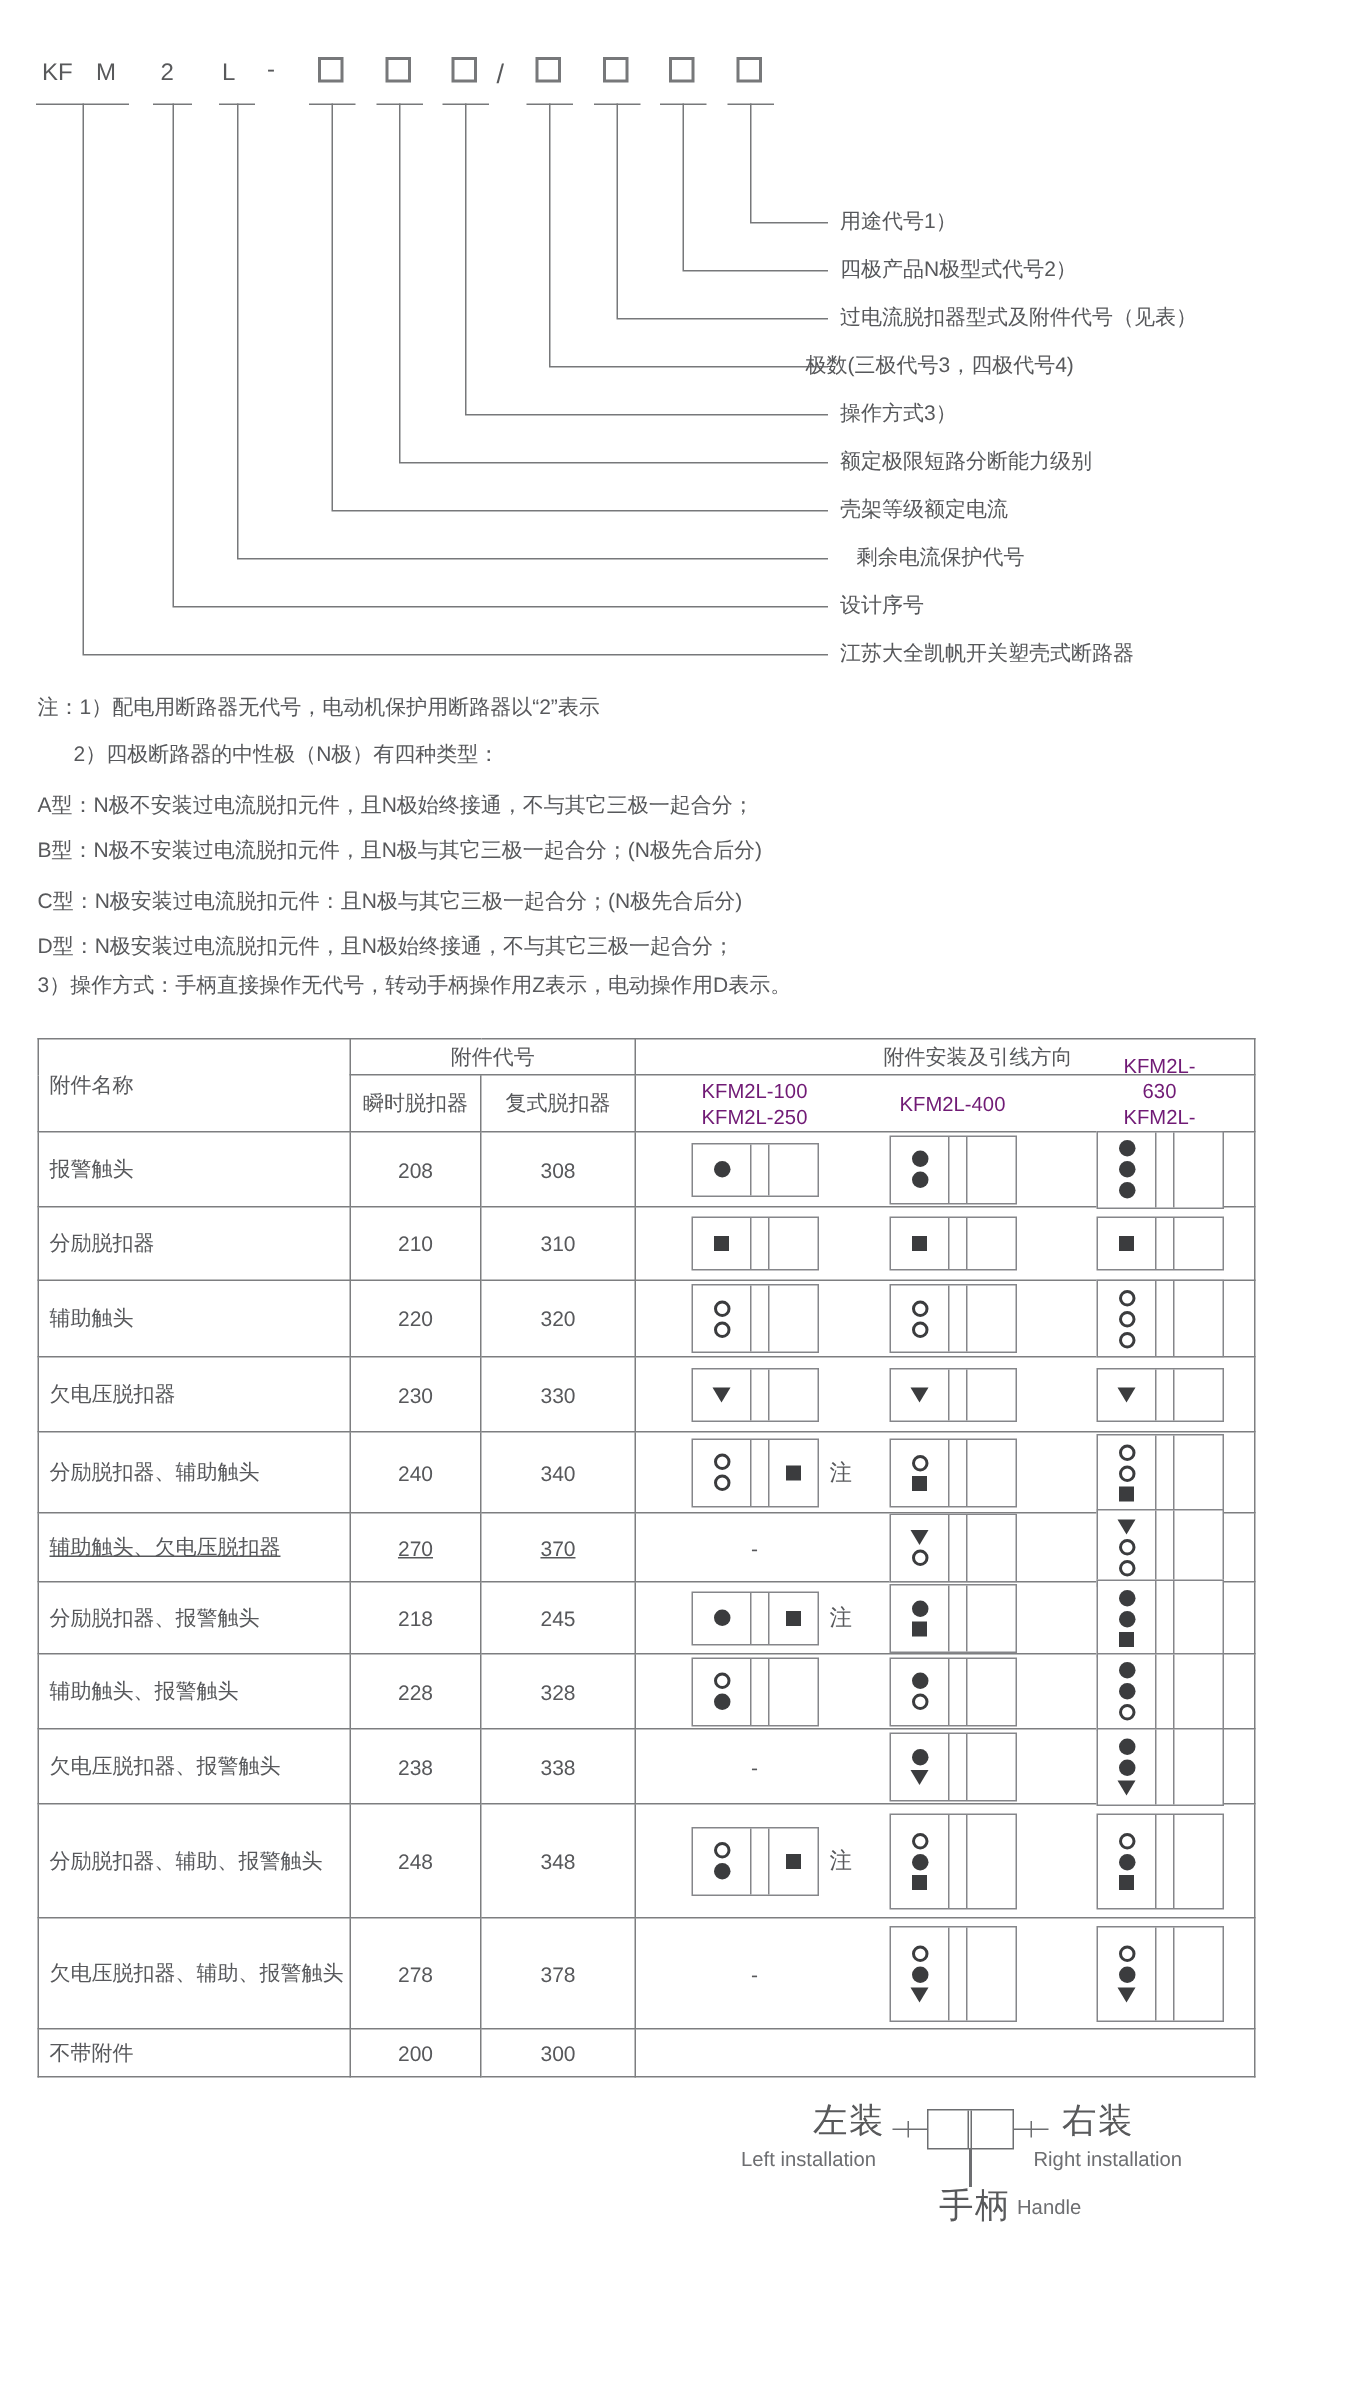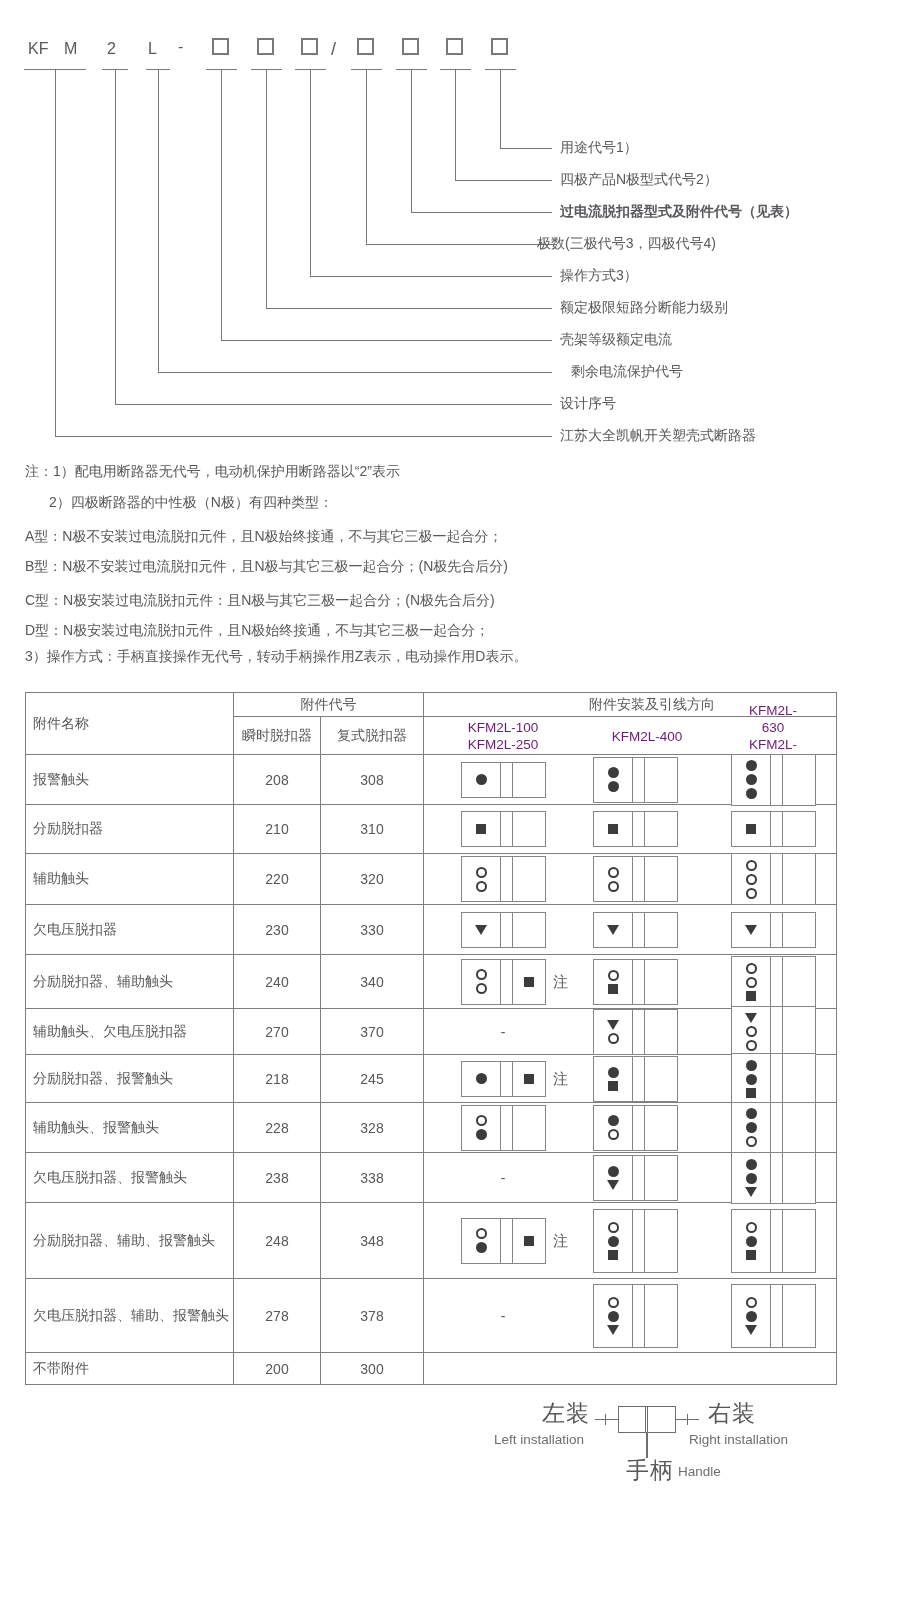--- a/index.html
+++ b/index.html
@@ -77,21 +77,21 @@
       <div class="hline" style="left: 440px; top: 69px; width: 31px;"></div>
       <div class="hline" style="left: 485px; top: 69px; width: 31px;"></div>
       <div class="vline" style="left: 500px; top: 69px; height: 79px;"></div>
       <div class="hline" style="left: 500px; top: 148px; width: 52px;"></div>
       <div class="callout-label" style="left: 560px; top: 148px;">用途代号1）</div>
       <div class="vline" style="left: 455px; top: 69px; height: 111px;"></div>
       <div class="hline" style="left: 455px; top: 180px; width: 97px;"></div>
       <div class="callout-label" style="left: 560px; top: 180px;">四极产品N极型式代号2）</div>
       <div class="vline" style="left: 411px; top: 69px; height: 143px;"></div>
       <div class="hline" style="left: 411px; top: 212px; width: 141px;"></div>
-      <div class="callout-label" style="left: 560px; top: 212px; font-weight: bold;">过电流脱扣器型式及附件代号（见表）</div>
+      <div class="callout-label" style="left: 560px; top: 212px;">过电流脱扣器型式及附件代号（见表）</div>
       <div class="vline" style="left: 366px; top: 69px; height: 175px;"></div>
       <div class="hline" style="left: 366px; top: 244px; width: 186px;"></div>
       <div class="callout-label" style="left: 537px; top: 244px;">极数(三极代号3，四极代号4)</div>
       <div class="vline" style="left: 310px; top: 69px; height: 207px;"></div>
       <div class="hline" style="left: 310px; top: 276px; width: 242px;"></div>
       <div class="callout-label" style="left: 560px; top: 276px;">操作方式3）</div>
       <div class="vline" style="left: 266px; top: 69px; height: 239px;"></div>
       <div class="hline" style="left: 266px; top: 308px; width: 286px;"></div>
       <div class="callout-label" style="left: 560px; top: 308px;">额定极限短路分断能力级别</div>
       <div class="vline" style="left: 221px; top: 69px; height: 271px;"></div>
@@ -130,21 +130,21 @@
         <th rowspan="2" class="name-cell">附件名称</th>
         <th colspan="2">附件代号</th>
         <th class="install-head">附件安装及引线方向</th>
       </tr>
       <tr style="height:38px;">
         <th class="code-cell">瞬时脱扣器</th>
         <th class="code-cell">复式脱扣器</th>
         <th class="kfm-head">
           <span class="kfm-col" style="left:79px;">KFM2L-100
 KFM2L-250</span>
-          <span class="kfm-col" style="left:211px;margin-left:12px;">KFM2L-400</span>
+          <span class="kfm-col" style="left:211px;">KFM2L-400</span>
           <span class="kfm-col" style="left:349px;">KFM2L-630
 KFM2L-800</span>
         </th>
       </tr>
     </thead>
     <tbody id="acc-tbody">
         <tr style="height: 50px;">
           <td class="name-cell">报警触头</td>
           <td class="code-cell">208</td>
           <td class="code-cell">308</td>
@@ -321,21 +321,21 @@
                   <div class="sym-o"></div>
                   <div class="sym-o"></div>
                   <div class="sym-s"></div>
                 </div>
                 <div class="dc dc2"></div>
                 <div class="dc dc3"></div>
               </div>
             </div>
           </td>
         </tr>
-        <tr style="height: 46px;">
+        <tr style="height: 46px; text-decoration: underline;">
           <td class="name-cell">辅助触头、欠电压脱扣器</td>
           <td class="code-cell">270</td>
           <td class="code-cell">370</td>
           <td class="diag-cell">
             <div class="ddash" style="left: 37px;">-</div>
             <div class="dgroup" style="left: 169px;">
               <div class="dbox" style="height: 44px;">
                 <div class="dc dc1">
                   <div class="sym-t"></div>
                   <div class="sym-o"></div>

